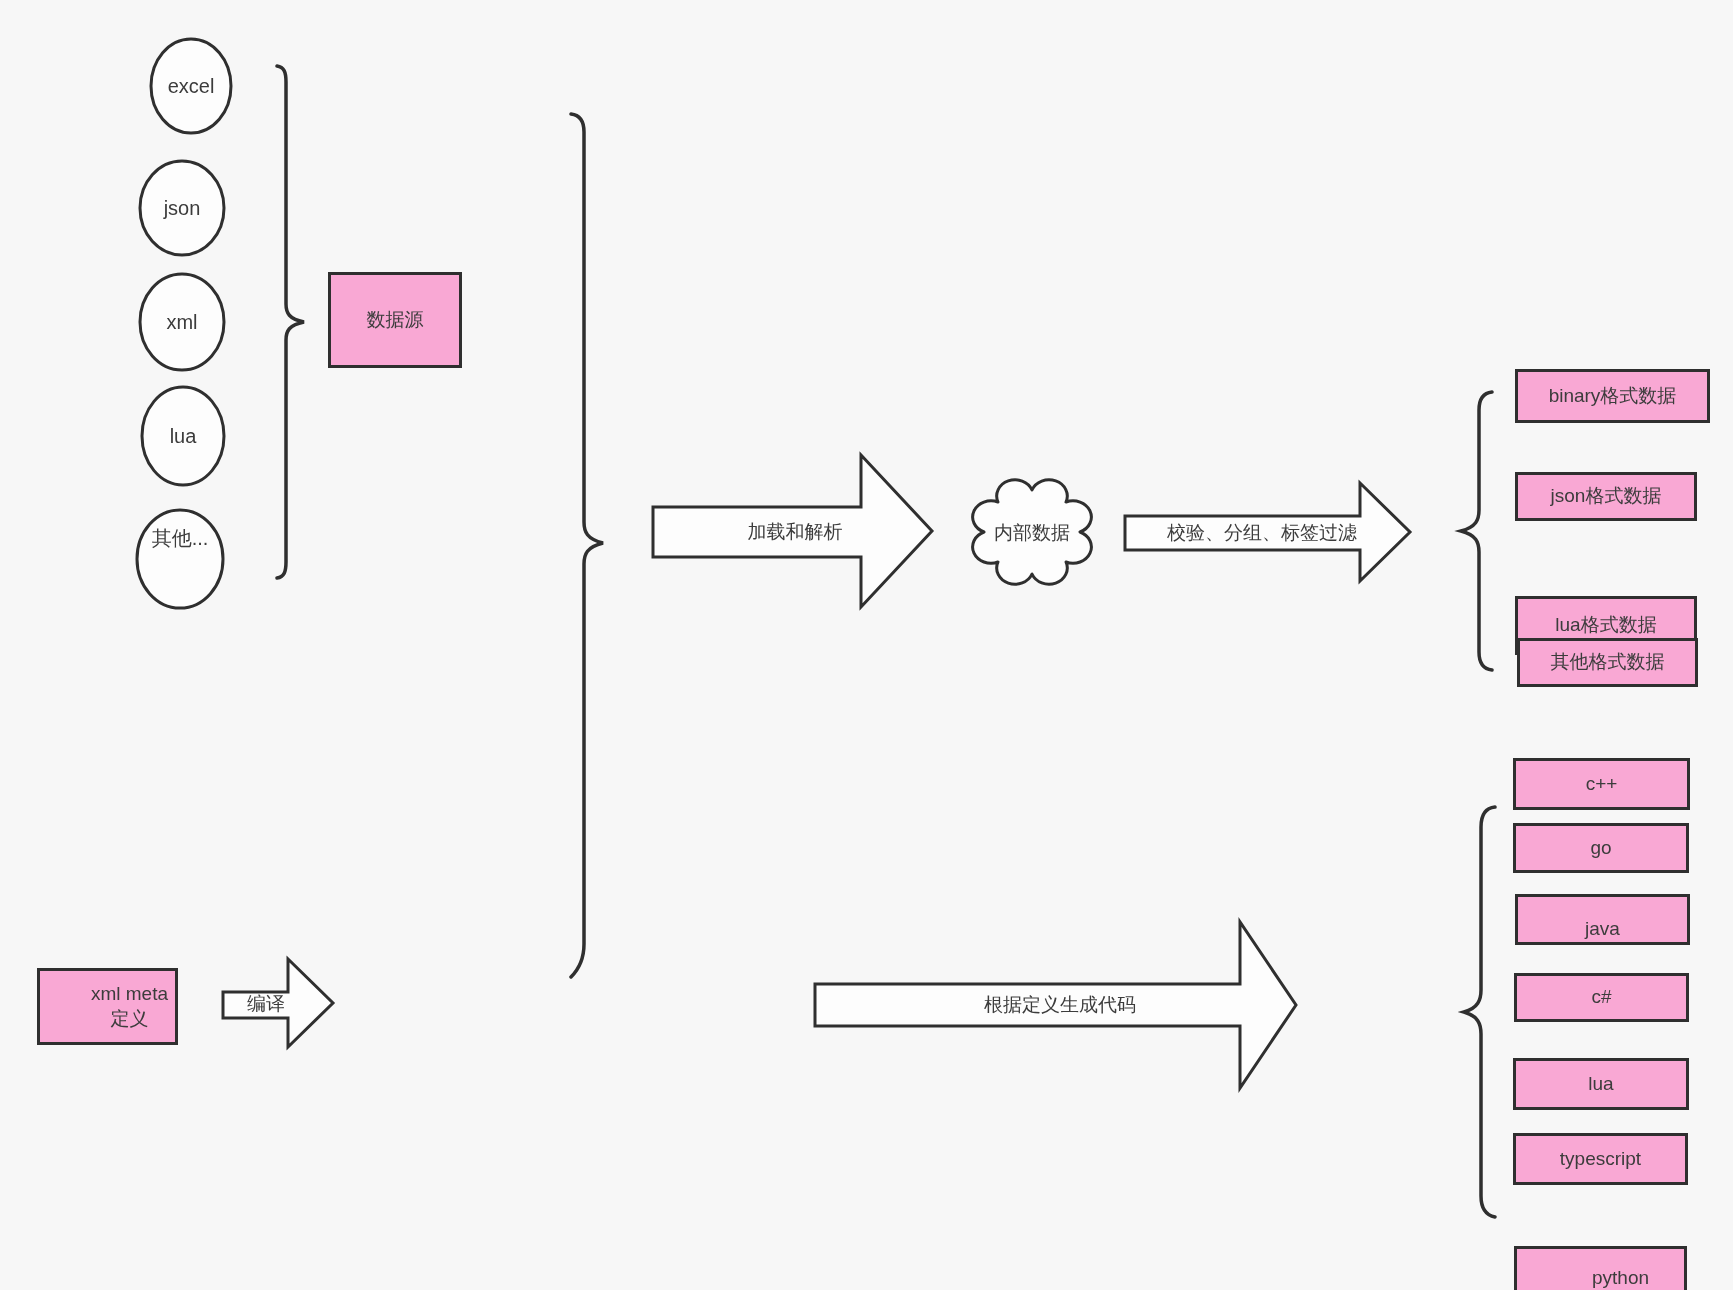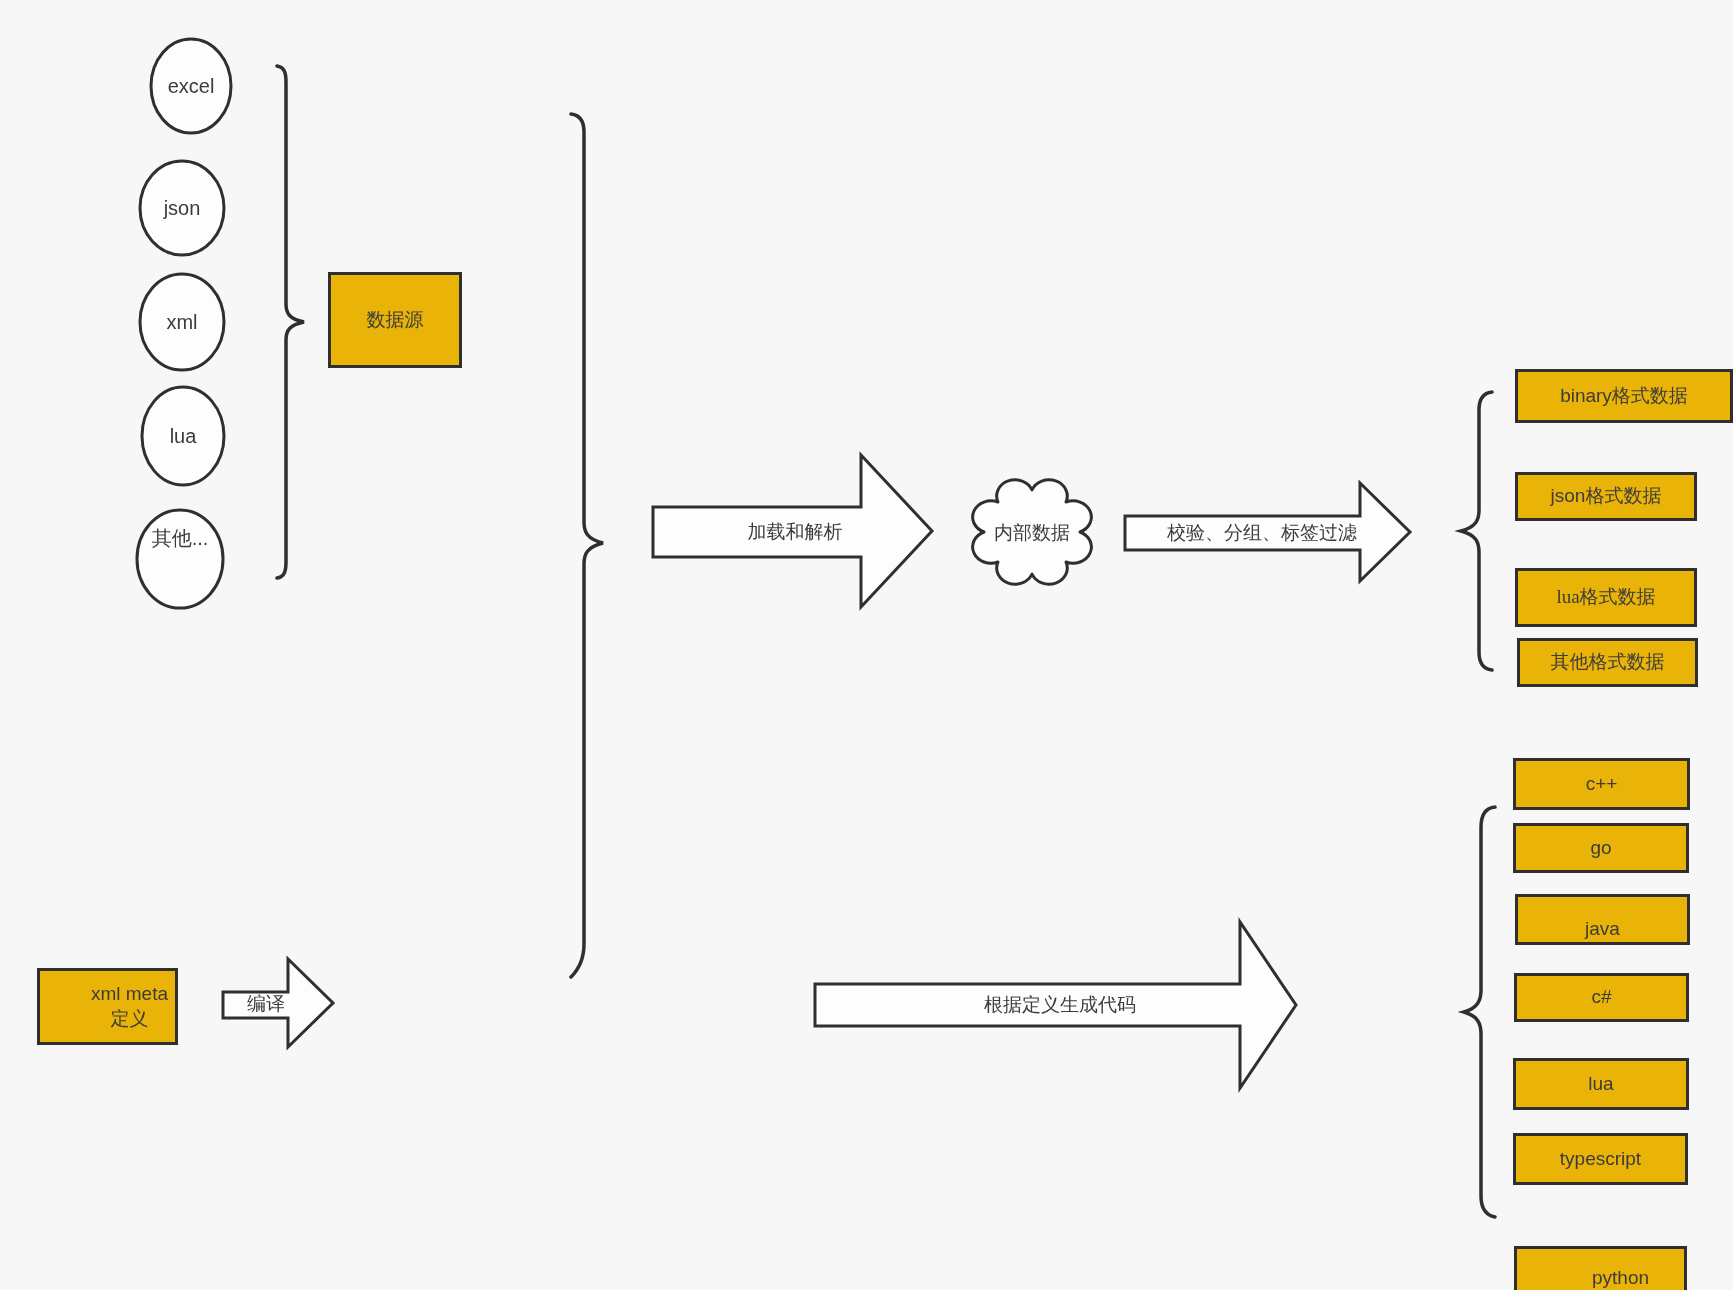--- a/index.html
+++ b/index.html
@@ -9,21 +9,21 @@
     font-family:"Liberation Sans","DejaVu Sans",sans-serif;
     color:#3c3c3c;
     position:relative;
     overflow:hidden;
   }
   .canvas{position:absolute;left:0;top:0;width:1733px;height:1290px;}
   svg.layer{position:absolute;left:0;top:0;width:1733px;height:1290px;}
   .box{
     position:absolute;
     box-sizing:border-box;
-    background:#eab308;
+    background:#f9a8d4;
     border:3px solid #2f2f2f;
     display:flex;align-items:center;justify-content:center;
     font-size:19px;line-height:1.3;text-align:center;
   }
   .box.rounded{border-radius:10px;}
   .box .wrap{display:block;margin-left:44px;}
   .lbl{
     position:absolute;
     transform:translate(-50%,-50%);
     font-size:19px;white-space:nowrap;color:#3c3c3c;
@@ -70,27 +70,27 @@
   <div class="box" style="left:328px;top:272px;width:134px;height:96px;">
     <span>数据源</span>
   </div>
 
   <div class="lbl" style="left:795px;top:532px;">加载和解析</div>
   <div class="lbl" style="left:1032px;top:533px;">内部数据</div>
   <div class="lbl" style="left:1262px;top:533px;">校验、分组、标签过滤</div>
   <div class="lbl" style="left:266px;top:1004px;">编译</div>
   <div class="lbl" style="left:1060px;top:1005px;">根据定义生成代码</div>
 
-  <div class="box" style="left:1515px;top:369px;width:218px;height:54px;">
+  <div class="box" style="left:1515px;top:369px;width:195px;height:54px;">
     <span>binary格式数据</span>
   </div>
   <div class="box" style="left:1515px;top:472px;width:182px;height:49px;">
     <span>json格式数据</span>
   </div>
-  <div class="box" style="left:1515px;top:568px;width:182px;height:59px;font-family:Liberation Serif, serif;">
+  <div class="box" style="left:1515px;top:596px;width:182px;height:59px;">
     <span>lua格式数据</span>
   </div>
   <div class="box" style="left:1517px;top:638px;width:181px;height:49px;">
     <span>其他格式数据</span>
   </div>
 
   <div class="box" style="left:1513px;top:758px;width:177px;height:52px;">
     <span>c++</span>
   </div>
   <div class="box" style="left:1513px;top:823px;width:176px;height:50px;">

